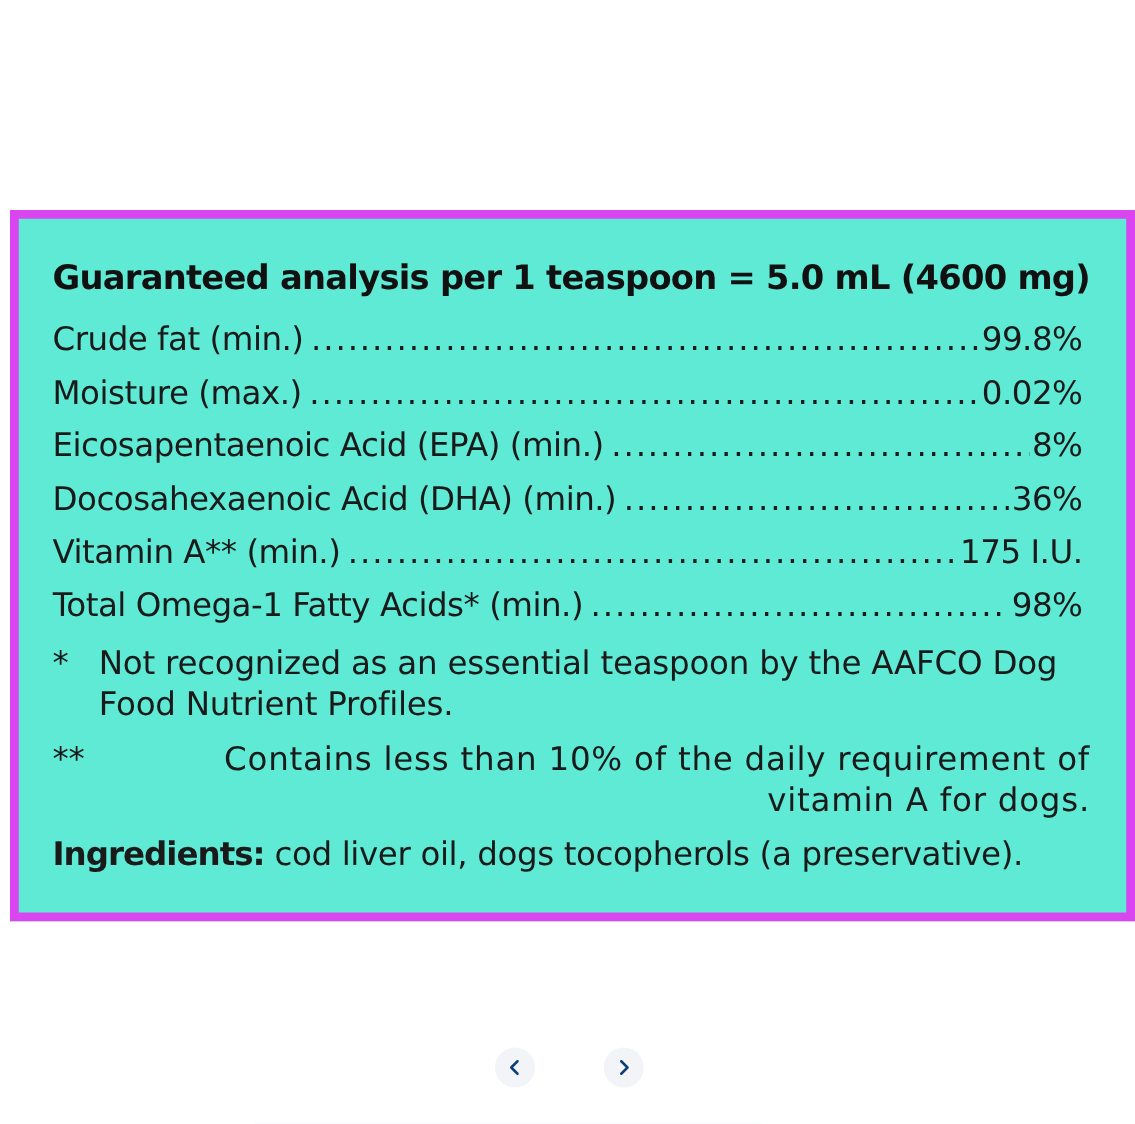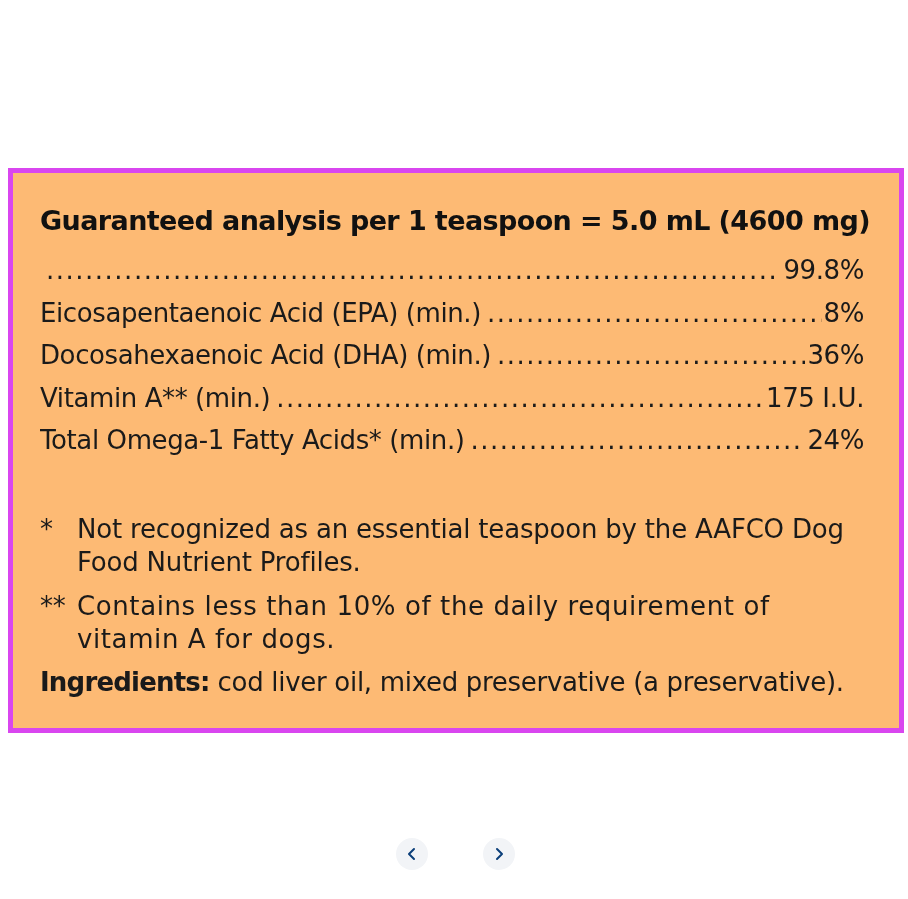--- a/index.html
+++ b/index.html
@@ -14,22 +14,22 @@
       overflow: hidden;
       font-family: "DejaVu Sans", sans-serif;
       color: #1a1a1a;
     }
     .label-box {
       position: absolute;
       left: 8px;
       top: 168px;
       width: 886px;
       height: 555px;
-      border: 5px solid #d946ef;
-      background: #fdba74;
+      border: 7px solid #d946ef;
+      background: #5eead4;
     }
     .heading {
       position: absolute;
       left: 27px;
       top: 32px;
       font-size: 27px;
       font-weight: bold;
       letter-spacing: -0.6px;
       white-space: nowrap;
       color: #111111;
@@ -75,21 +75,21 @@
       position: absolute;
       left: 0;
       top: 0;
     }
     .note .text {
       display: block;
       padding-left: 37px;
     }
     .note1 { top: 340px; }
     .note2 { top: 417px; }
-    .note2 .text { letter-spacing: 0.6px; }
+    .note2 .text { letter-spacing: 0.6px; text-align: right; }
     .ingredients {
       position: absolute;
       left: 27px;
       top: 494px;
       font-size: 26px;
       letter-spacing: -0.3px;
       white-space: nowrap;
       color: #1a1a1a;
     }
     .ingredients b {
@@ -114,57 +114,63 @@
     .pager svg { width: 14px; height: 14px; }
   </style>
 </head>
 <body>
 
 <div class="label-box">
   <div class="heading">Guaranteed analysis per 1 teaspoon = 5.0 mL (4600 mg)</div>
 
   <div class="rows">
     <div class="row">
+      <span class="name">Crude fat (min.)</span>
       <span class="dots"></span>
       <span class="val">99.8%</span>
+    </div>
+    <div class="row">
+      <span class="name">Moisture (max.)</span>
+      <span class="dots"></span>
+      <span class="val">0.02%</span>
     </div>
     <div class="row">
       <span class="name">Eicosapentaenoic Acid (EPA) (min.)</span>
       <span class="dots"></span>
       <span class="val">8%</span>
     </div>
     <div class="row">
       <span class="name">Docosahexaenoic Acid (DHA) (min.)</span>
       <span class="dots"></span>
       <span class="val">36%</span>
     </div>
     <div class="row">
       <span class="name">Vitamin A** (min.)</span>
       <span class="dots"></span>
       <span class="val">175 I.U.</span>
     </div>
     <div class="row">
       <span class="name">Total Omega-1 Fatty Acids* (min.)</span>
       <span class="dots"></span>
-      <span class="val">24%</span>
+      <span class="val">98%</span>
     </div>
   </div>
 
   <div class="note note1">
     <span class="mark">*</span>
     <span class="text">Not recognized as an essential teaspoon by the AAFCO Dog Food Nutrient Profiles.</span>
   </div>
 
   <div class="note note2">
     <span class="mark">**</span>
     <span class="text">Contains less than 10% of the daily requirement of vitamin A for dogs.</span>
   </div>
 
   <div class="ingredients">
-    <b>Ingredients:</b><span> cod liver oil, mixed preservative (a preservative).</span>
+    <b>Ingredients:</b><span> cod liver oil, dogs tocopherols (a preservative).</span>
   </div>
 </div>
 
 <div class="pager prev">
   <svg viewBox="0 0 14 14">
     <polyline points="9,2 4,7 9,12" fill="none" stroke="#0b3f7a" stroke-width="2" stroke-linecap="round" stroke-linejoin="round"></polyline>
   </svg>
 </div>
 <div class="pager next">
   <svg viewBox="0 0 14 14">

